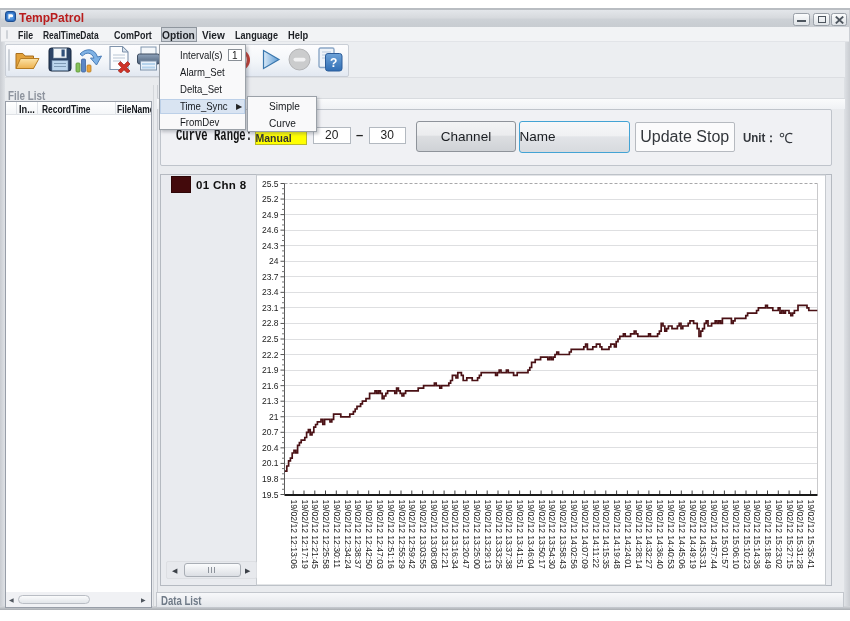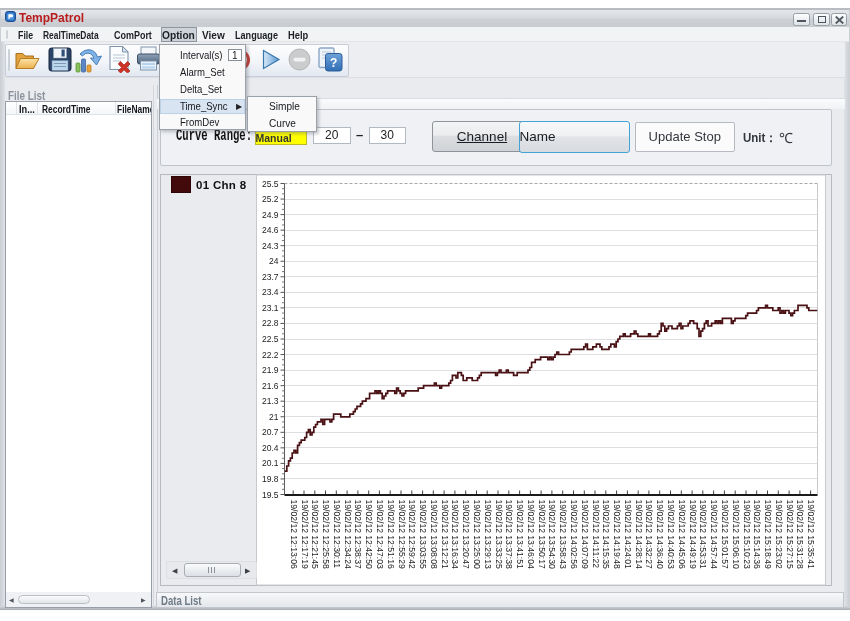--- a/index.html
+++ b/index.html
@@ -155,23 +155,23 @@
 <div class="abs" style="left:157px;top:97.5px;width:688px;height:11px;background:linear-gradient(180deg,#fafbfc,#f0f2f5);border-top:1px solid #d8dbdf;"></div>
 <div class="abs" style="left:159.5px;top:108.5px;width:672px;height:57px;border:1px solid #bfc4cb;border-radius:2px;background:#f0f1f4;"></div>
 
 <div class="abs" style="left:176px;top:127px;font-family:'Liberation Mono',monospace;font-weight:bold;font-size:16px;color:#111;transform:scaleX(0.66);transform-origin:0 0;white-space:pre;">Curve Range:</div>
 <div class="abs" style="left:254.5px;top:131px;width:52px;height:14px;background:#ffff00;border:1px solid #b9b92a;font-size:10.5px;font-weight:bold;color:#333;text-align:left;line-height:12.5px;">Manual</div>
 <div class="abs inpbox" style="left:313px;top:127px;width:37.5px;">20</div>
 <div class="abs" style="left:354px;top:127px;width:11px;text-align:center;font-size:13px;font-weight:bold;color:#222;">–</div>
 <div class="abs inpbox" style="left:368.5px;top:127px;width:37.5px;">30</div>
 <style>.inpbox{height:16.5px;background:#fff;border:1px solid #b3b9c0;font-size:12px;color:#222;text-align:center;line-height:15px;}</style>
 
-<div class="abs btn7" style="left:432px;top:120.5px;width:100px;height:31.5px;line-height:29.5px;text-decoration:underline;">Channel</div>
+<div class="abs btn7" style="left:416px;top:120.5px;width:100px;height:31.5px;line-height:29.5px;">Channel</div>
 <div class="abs" style="left:518.5px;top:120.5px;width:111.5px;height:32.5px;border:1.5px solid #43a3d4;border-radius:3px;background:linear-gradient(180deg,#f7f8f9 0%,#f0f1f3 45%,#e2e4e8 50%,#d7dade 100%);font-size:13.5px;color:#1a1d21;text-align:left;line-height:30px;">Name</div>
-<div class="abs" style="left:634.5px;top:121.5px;width:100.5px;height:30px;border:1px solid #b6bac0;border-radius:2px;background:#fbfbfc;font-size:13px;color:#33373c;text-align:center;line-height:28px;">Update Stop</div>
+<div class="abs" style="left:634.5px;top:121.5px;width:100.5px;height:30px;border:1px solid #b6bac0;border-radius:2px;background:#fbfbfc;font-size:16px;color:#33373c;text-align:center;line-height:28px;">Update Stop</div>
 <style>.btn7{border:1px solid #8e939a;border-radius:3px;background:linear-gradient(180deg,#f3f4f5 0%,#ebecee 45%,#dcdee1 50%,#cfd2d6 100%);font-size:13.5px;color:#1a1d21;text-align:center;}</style>
 <div class="abs" style="left:743px;top:129.5px;font-size:12.5px;font-weight:bold;color:#33373c;transform:scaleX(0.92);transform-origin:0 0;">Unit：</div>
 <div class="abs" style="left:779px;top:128px;font-size:14px;color:#33373c;">℃</div>
 
 <div class="abs" style="left:159.5px;top:173.5px;width:672px;height:412px;border:1px solid #b5bac1;background:#e9ebef;"></div>
 <div class="abs" style="left:160px;top:174px;width:672px;height:412px;overflow:hidden;">
 <svg width="672" height="412" viewBox="0 0 672 412" font-family="Liberation Sans, sans-serif" style="position:absolute;left:0;top:0">
 <rect x="96.5" y="1" width="569" height="410" fill="#ffffff" stroke="#c6cacf" stroke-width="1"></rect>
 <line x1="125.0" y1="304.50" x2="657.5" y2="304.50" stroke="#dedfe1" stroke-width="1"></line>
 <line x1="125.0" y1="289.50" x2="657.5" y2="289.50" stroke="#dedfe1" stroke-width="1"></line>

